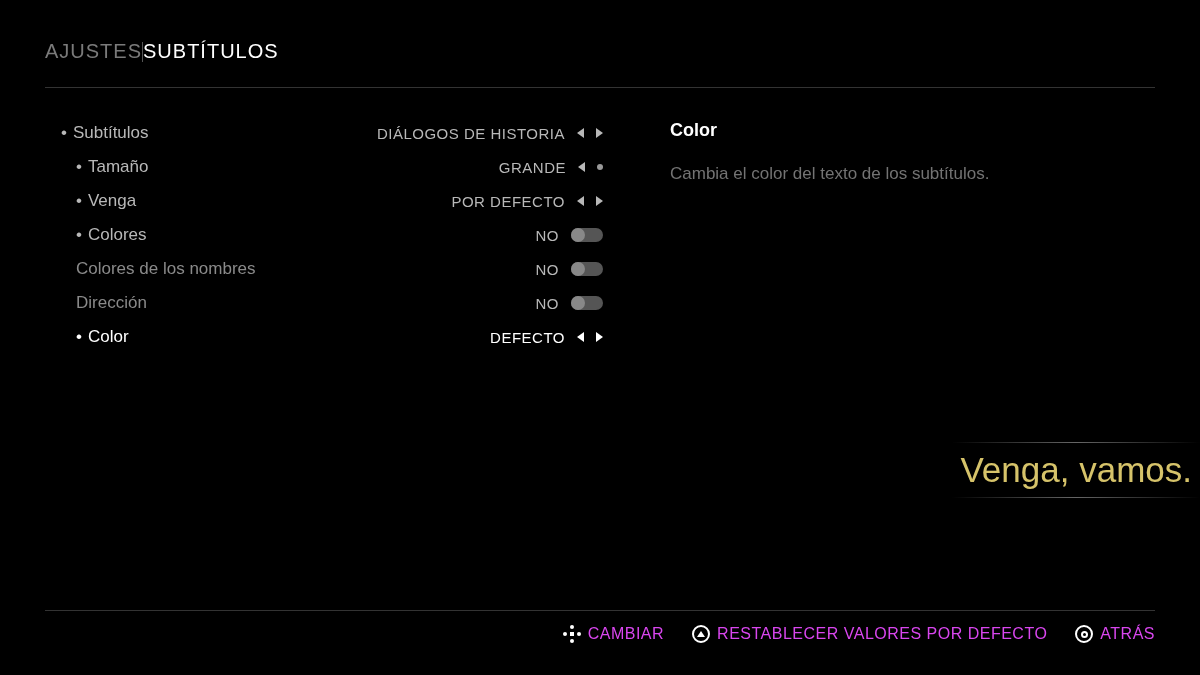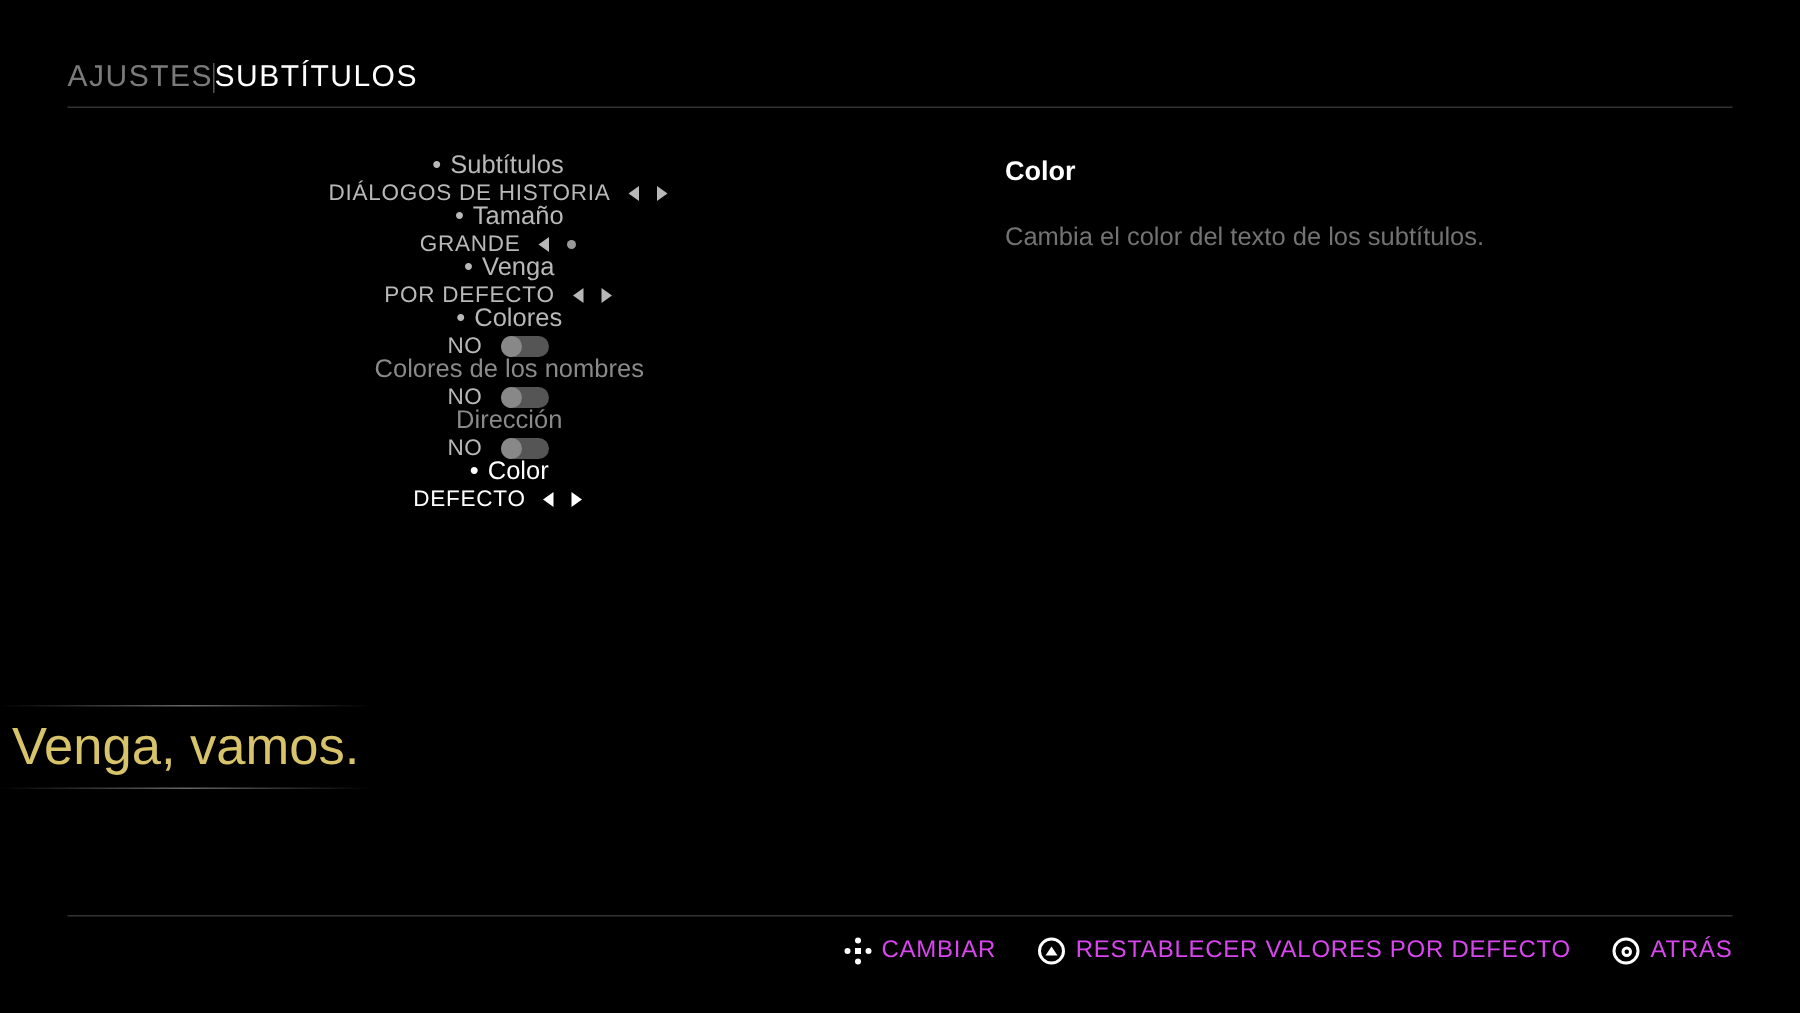--- a/index.html
+++ b/index.html
@@ -12,21 +12,21 @@
     overflow: hidden;
     position: relative;
   }
   .container {
     padding: 40px 45px 0 45px;
   }
   .breadcrumb {
     display: flex;
     align-items: center;
     border-bottom: 1px solid #333;
-    padding-bottom: 8px;
+    padding-bottom: 24px;
   }
   .breadcrumb-parent {
     color: #7a7a7a;
     font-size: 20px;
     letter-spacing: 1px;
     font-weight: 500;
   }
   .breadcrumb-sep {
     width: 1px;
     height: 20px;
@@ -46,21 +46,20 @@
     width: 560px;
     padding-left: 16px;
   }
   .row {
     display: flex;
     align-items: center;
     justify-content: space-between;
     height: 34px;
     font-size: 17px;
     padding-right: 2px;
-    flex-direction: column;
   }
   .row-label {
     color: #b8b8b8;
   }
   .row.dim .row-label { color: #8a8a8a; }
   .row.selected .row-label { color: #fff; }
   .row-label.sub { padding-left: 15px; }
   .bullet { margin-right: 6px; }
   .row-value {
     display: flex;
@@ -116,22 +115,22 @@
     margin-bottom: 20px;
   }
   .desc-body {
     font-size: 17px;
     color: #737373;
     line-height: 1.5;
   }
   .preview {
     position: absolute;
     left: 0; right: 0;
-    top: 476px;
-    text-align: left;
+    top: 448px;
+    text-align: right;
   }
   .preview-text {
     display: inline-block;
     font-size: 35px;
     color: #d6c36a;
     font-weight: 400;
     padding: 2px 8px;
     position: relative;
   }
   .preview-text::before,

